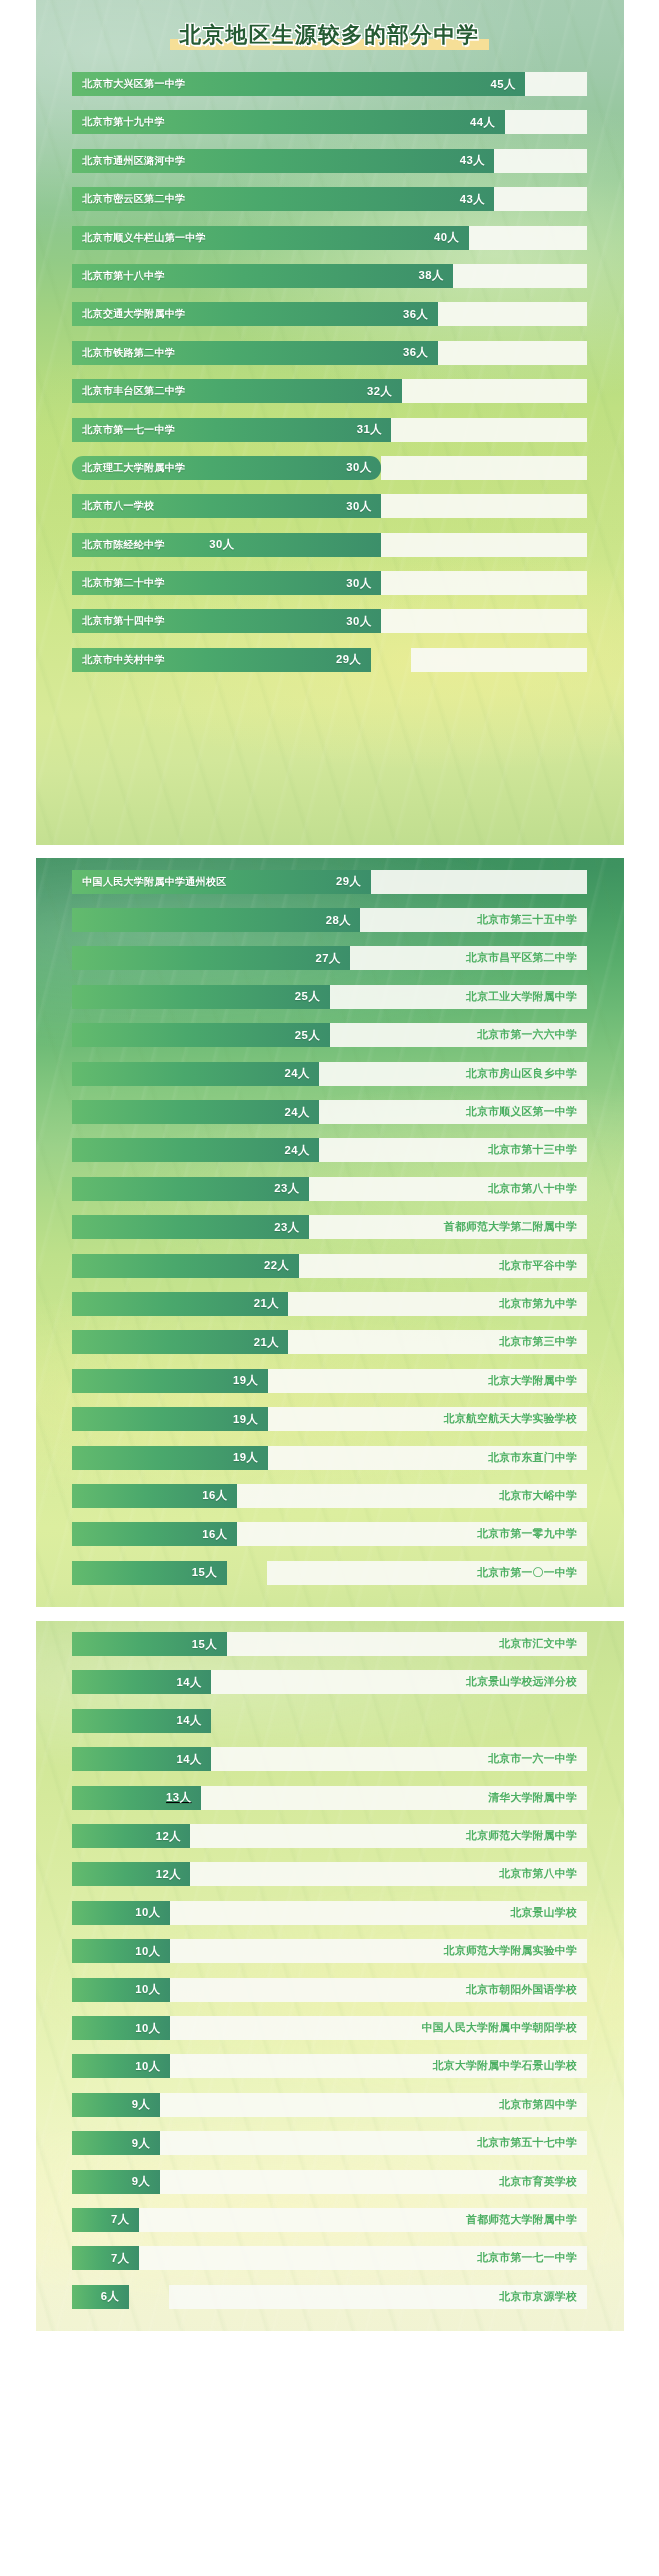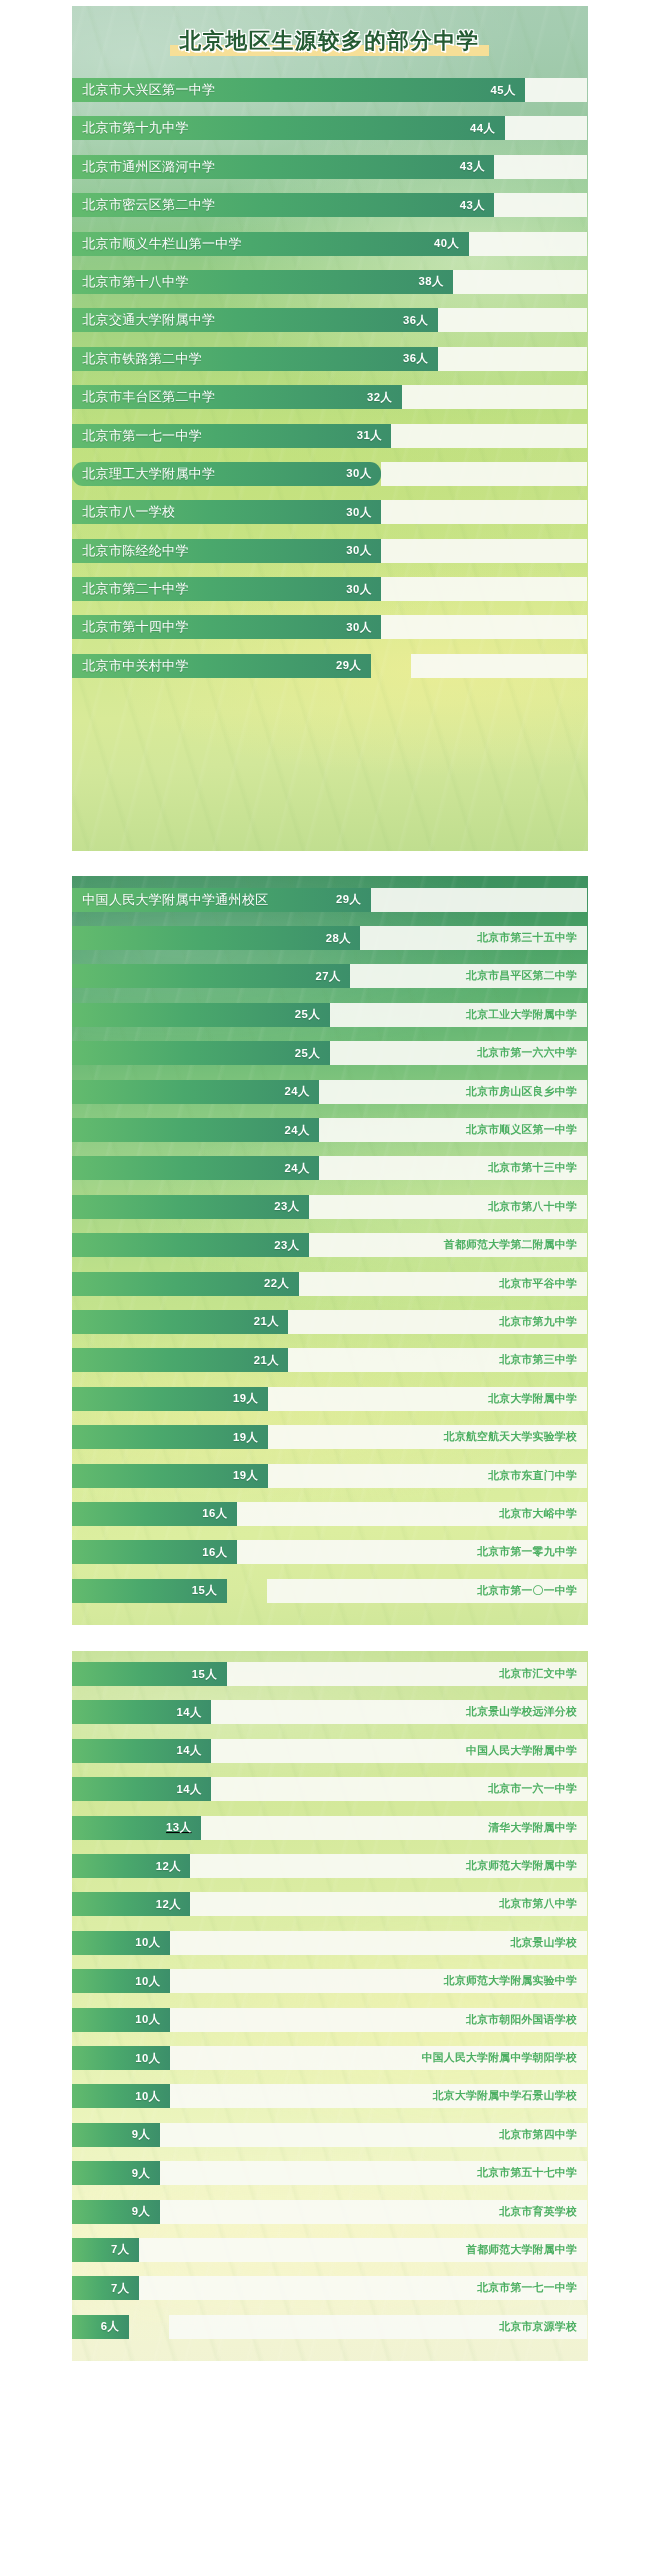--- a/index.html
+++ b/index.html
@@ -6,22 +6,22 @@
   html, body {
     width: 659px;
     background: #ffffff;
     font-family: "Liberation Sans", "DejaVu Sans", sans-serif;
   }
   .page { width: 659px; }
 
   
   .panel {
     position: relative;
-    width: 516px;
-    margin: 6px auto;
+    width: 588px;
+    margin: 0 auto;
     overflow: hidden;
     background: #9dc9a8;
   }
   .panel .bg {
     position: absolute;
     inset: 0;
     z-index: 0;
   }
 
   
@@ -157,22 +157,22 @@
   }
   
   .bar-label-inside {
     position: absolute;
     left: 10.3px;
     top: 0;
     height: 100%;
     display: flex;
     align-items: center;
     color: #ffffff;
-    font-size: 13px;
-    font-weight: normal;
+    font-size: 10px;
+    font-weight: bold;
     letter-spacing: 0.3px;
     white-space: nowrap;
     text-shadow: 0 0.5px 1px rgba(0,0,0,.2);
   }
 
   
   .track {
     position: relative;
     height: 100%;
     flex: 1 1 auto;
@@ -288,21 +288,21 @@
             <div class="track"></div>
           </div>
           <div class="row">
             <div class="bar" style="width: 60%;">
               <div class="bar-label-inside">北京市八一学校</div>
               <div class="value">30人</div>
             </div>
             <div class="track"></div>
           </div>
           <div class="row">
-            <div class="bar" style="width: 60%;">
+            <div class="bar" style="width: 60%; justify-content: center;">
               <div class="bar-label-inside">北京市陈经纶中学</div>
               <div class="value">30人</div>
             </div>
             <div class="track"></div>
           </div>
           <div class="row">
             <div class="bar" style="width: 60%;">
               <div class="bar-label-inside">北京市第二十中学</div>
               <div class="value">30人</div>
             </div>
@@ -511,23 +511,20 @@
               <div class="value">14人</div>
             </div>
             <div class="track">
               <div class="track-label">北京景山学校远洋分校</div>
             </div>
           </div>
           <div class="row">
             <div class="bar" style="width: 27%;">
               <div class="value">14人</div>
             </div>
-            <div class="track">
-              <div class="track-label">中国人民大学附属中学</div>
-            </div>
           </div>
           <div class="row">
             <div class="bar" style="width: 27%;">
               <div class="value">14人</div>
             </div>
             <div class="track">
               <div class="track-label">北京市一六一中学</div>
             </div>
           </div>
           <div class="row">

